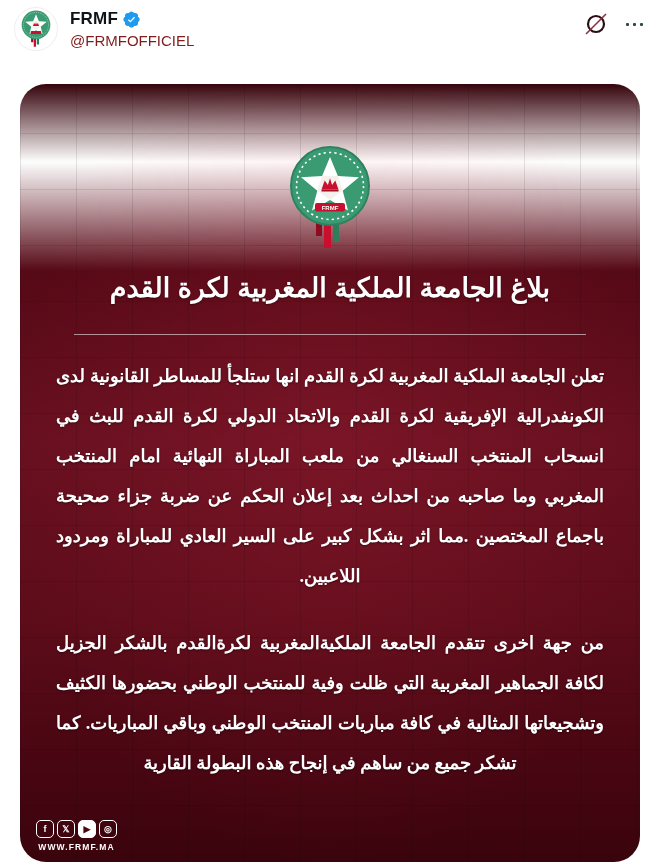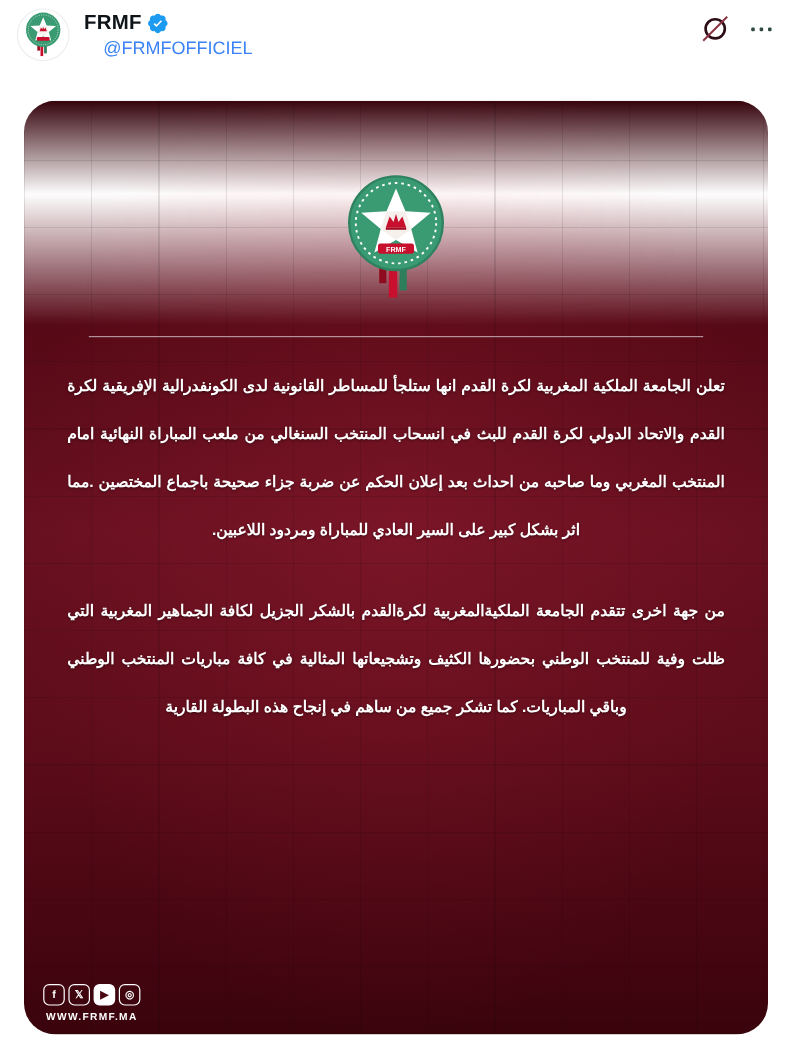--- a/index.html
+++ b/index.html
@@ -16,21 +16,21 @@
   }
   .avatar{
     width:44px; height:44px; border-radius:50%; overflow:hidden;
     background:#fff; border:1px solid #eee; flex:0 0 auto; cursor:pointer;
     display:flex; align-items:center; justify-content:center;
   }
   .id-block{ margin-left:12px; padding-top:2px; }
   .name-row{ display:flex; align-items:center; gap:4px; }
   .display-name{ font-size:17px; font-weight:800; color:#0f1419; letter-spacing:0.2px; }
   .badge{ width:19px; height:19px; display:inline-block; }
-  .user-handle{ font-size:15px; color:#3b82f6; margin-top:3px;margin-left:16px; }
+  .user-handle{ font-size:15px; color:#7f1d1d; margin-top:3px; }
   .header-actions{ margin-left:auto; display:flex; align-items:center; gap:14px; padding-top:5px; }
   .grok-btn{ width:24px; height:24px; cursor:pointer; }
   .more-btn{ display:flex; gap:4px; align-items:center; cursor:pointer; padding:4px; }
   .more-btn i{ width:3px; height:3px; background:#2e4a40; display:block; border-radius:1px; }
 
   
   .statement-card{
     position:absolute; left:20px; top:84px; width:620px; height:778px;
     border-radius:26px; overflow:hidden; cursor:pointer;
     color:#ffffff;
@@ -51,23 +51,24 @@
     text-shadow:0 1px 2px rgba(0,0,0,0.4);
   }
   .divider{
     margin-top:30px; width:512px; height:1px;
     background:rgba(228,218,222,0.65); flex:0 0 auto;
   }
   .statement-body{
     width:100%; padding:0 36px; direction:rtl;
   }
   .statement-body p{
-    font-size:13px; font-weight:700; line-height:40px; color:#ffffff;
+    font-size:18px; font-weight:700; line-height:40px; color:#ffffff;
     text-align:justify; text-align-last:center;
     text-shadow:0 1px 2px rgba(0,0,0,0.45);
+    font-family:Liberation Serif, serif;
   }
   .statement-body p.p1{ margin-top:21px; }
   .statement-body p.p2{ margin-top:27px; }
 
   .card-footer{ position:absolute; left:16px; bottom:10px; }
   .social-row{ display:flex; gap:3px; }
   .social-box{
     width:18px; height:18px; border:1.5px solid #ffffff; border-radius:5px;
     display:flex; align-items:center; justify-content:center;
     font-size:9px; font-weight:700; color:#ffffff; line-height:1;
@@ -128,20 +129,21 @@
       <circle cx="50" cy="42" r="39" fill="none" stroke="#2e8260" stroke-width="2"></circle>
       <circle cx="50" cy="42" r="33.5" fill="none" stroke="#ffffff" stroke-width="1.6" stroke-dasharray="2.2 3.2"></circle>
       <path d="M50,13 L57.9,32 L79,33.2 L62.7,46.8 L68,66.5 L50,56 L32,66.5 L37.3,46.8 L21,33.2 L42.1,32 Z" fill="#ffffff"></path>
       <path d="M57.9,32 L62.7,46.8 L50,56 L37.3,46.8 L42.1,32 Z" fill="#f5f0ec"></path>
       <path d="M41.5,45.5 l3.2,-9 l3.2,4.4 l2.1,-6.6 l2.1,6.6 l3.2,-4.4 l3.2,9 z" fill="#c8102e"></path>
       <rect x="41.5" y="45.5" width="17" height="2" fill="#a30e22"></rect>
       <rect x="35" y="59" width="30" height="8.5" rx="2" fill="#c8102e"></rect>
       <text x="50" y="65.6" text-anchor="middle" font-family="Liberation Sans, sans-serif" font-size="6" font-weight="bold" fill="#ffffff">FRMF</text>
     </svg>
 
+    <h1 class="statement-title">بلاغ الجامعة الملكية المغربية لكرة القدم</h1>
 
     <div class="divider"></div>
 
     <div class="statement-body">
       <p class="p1">تعلن الجامعة الملكية المغربية لكرة القدم انها ستلجأ للمساطر القانونية لدى الكونفدرالية الإفريقية لكرة القدم والاتحاد الدولي لكرة القدم للبث في انسحاب المنتخب السنغالي من ملعب المباراة النهائية امام المنتخب المغربي وما صاحبه من احداث بعد إعلان الحكم عن ضربة جزاء صحيحة باجماع المختصين .مما اثر بشكل كبير على السير العادي للمباراة ومردود اللاعبين.</p>
       <p class="p2">من جهة اخرى تتقدم الجامعة الملكيةالمغربية لكرةالقدم بالشكر الجزيل لكافة الجماهير المغربية التي ظلت وفية للمنتخب الوطني بحضورها الكثيف وتشجيعاتها المثالية في كافة مباريات المنتخب الوطني وباقي المباريات. كما تشكر جميع من ساهم في إنجاح هذه البطولة القارية</p>
     </div>
 
     <div class="card-footer">
       <div class="social-row">

